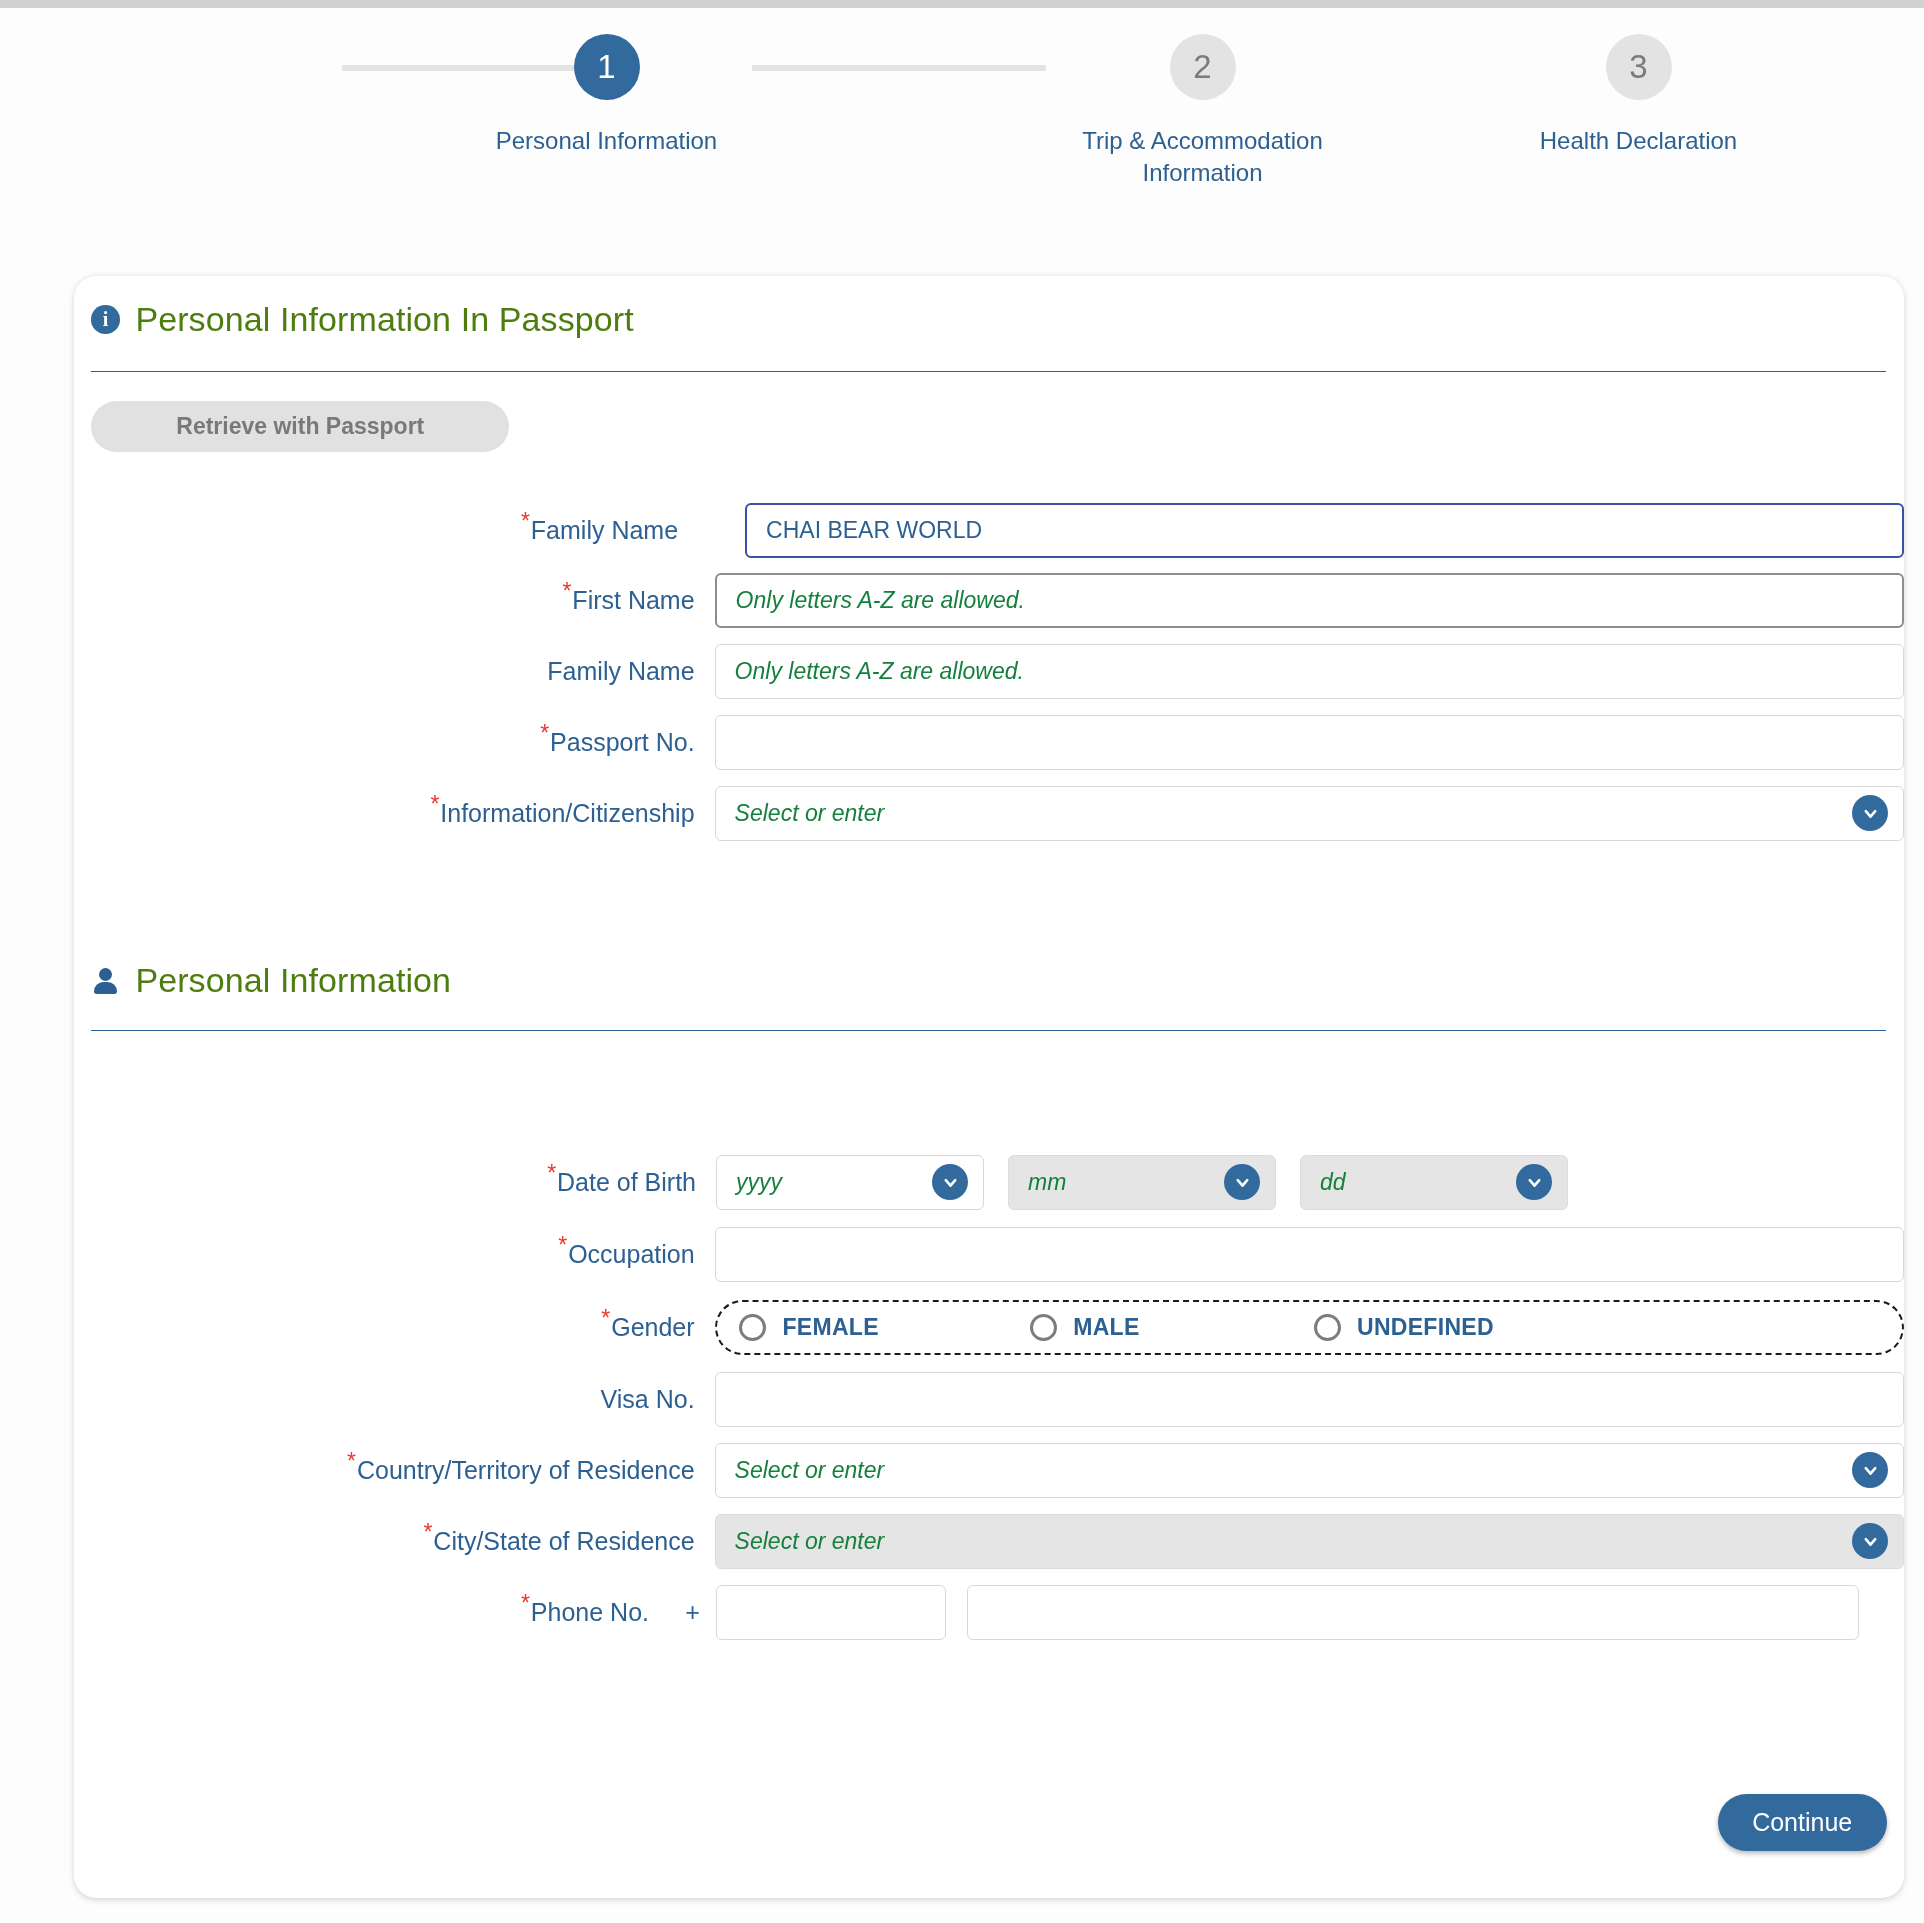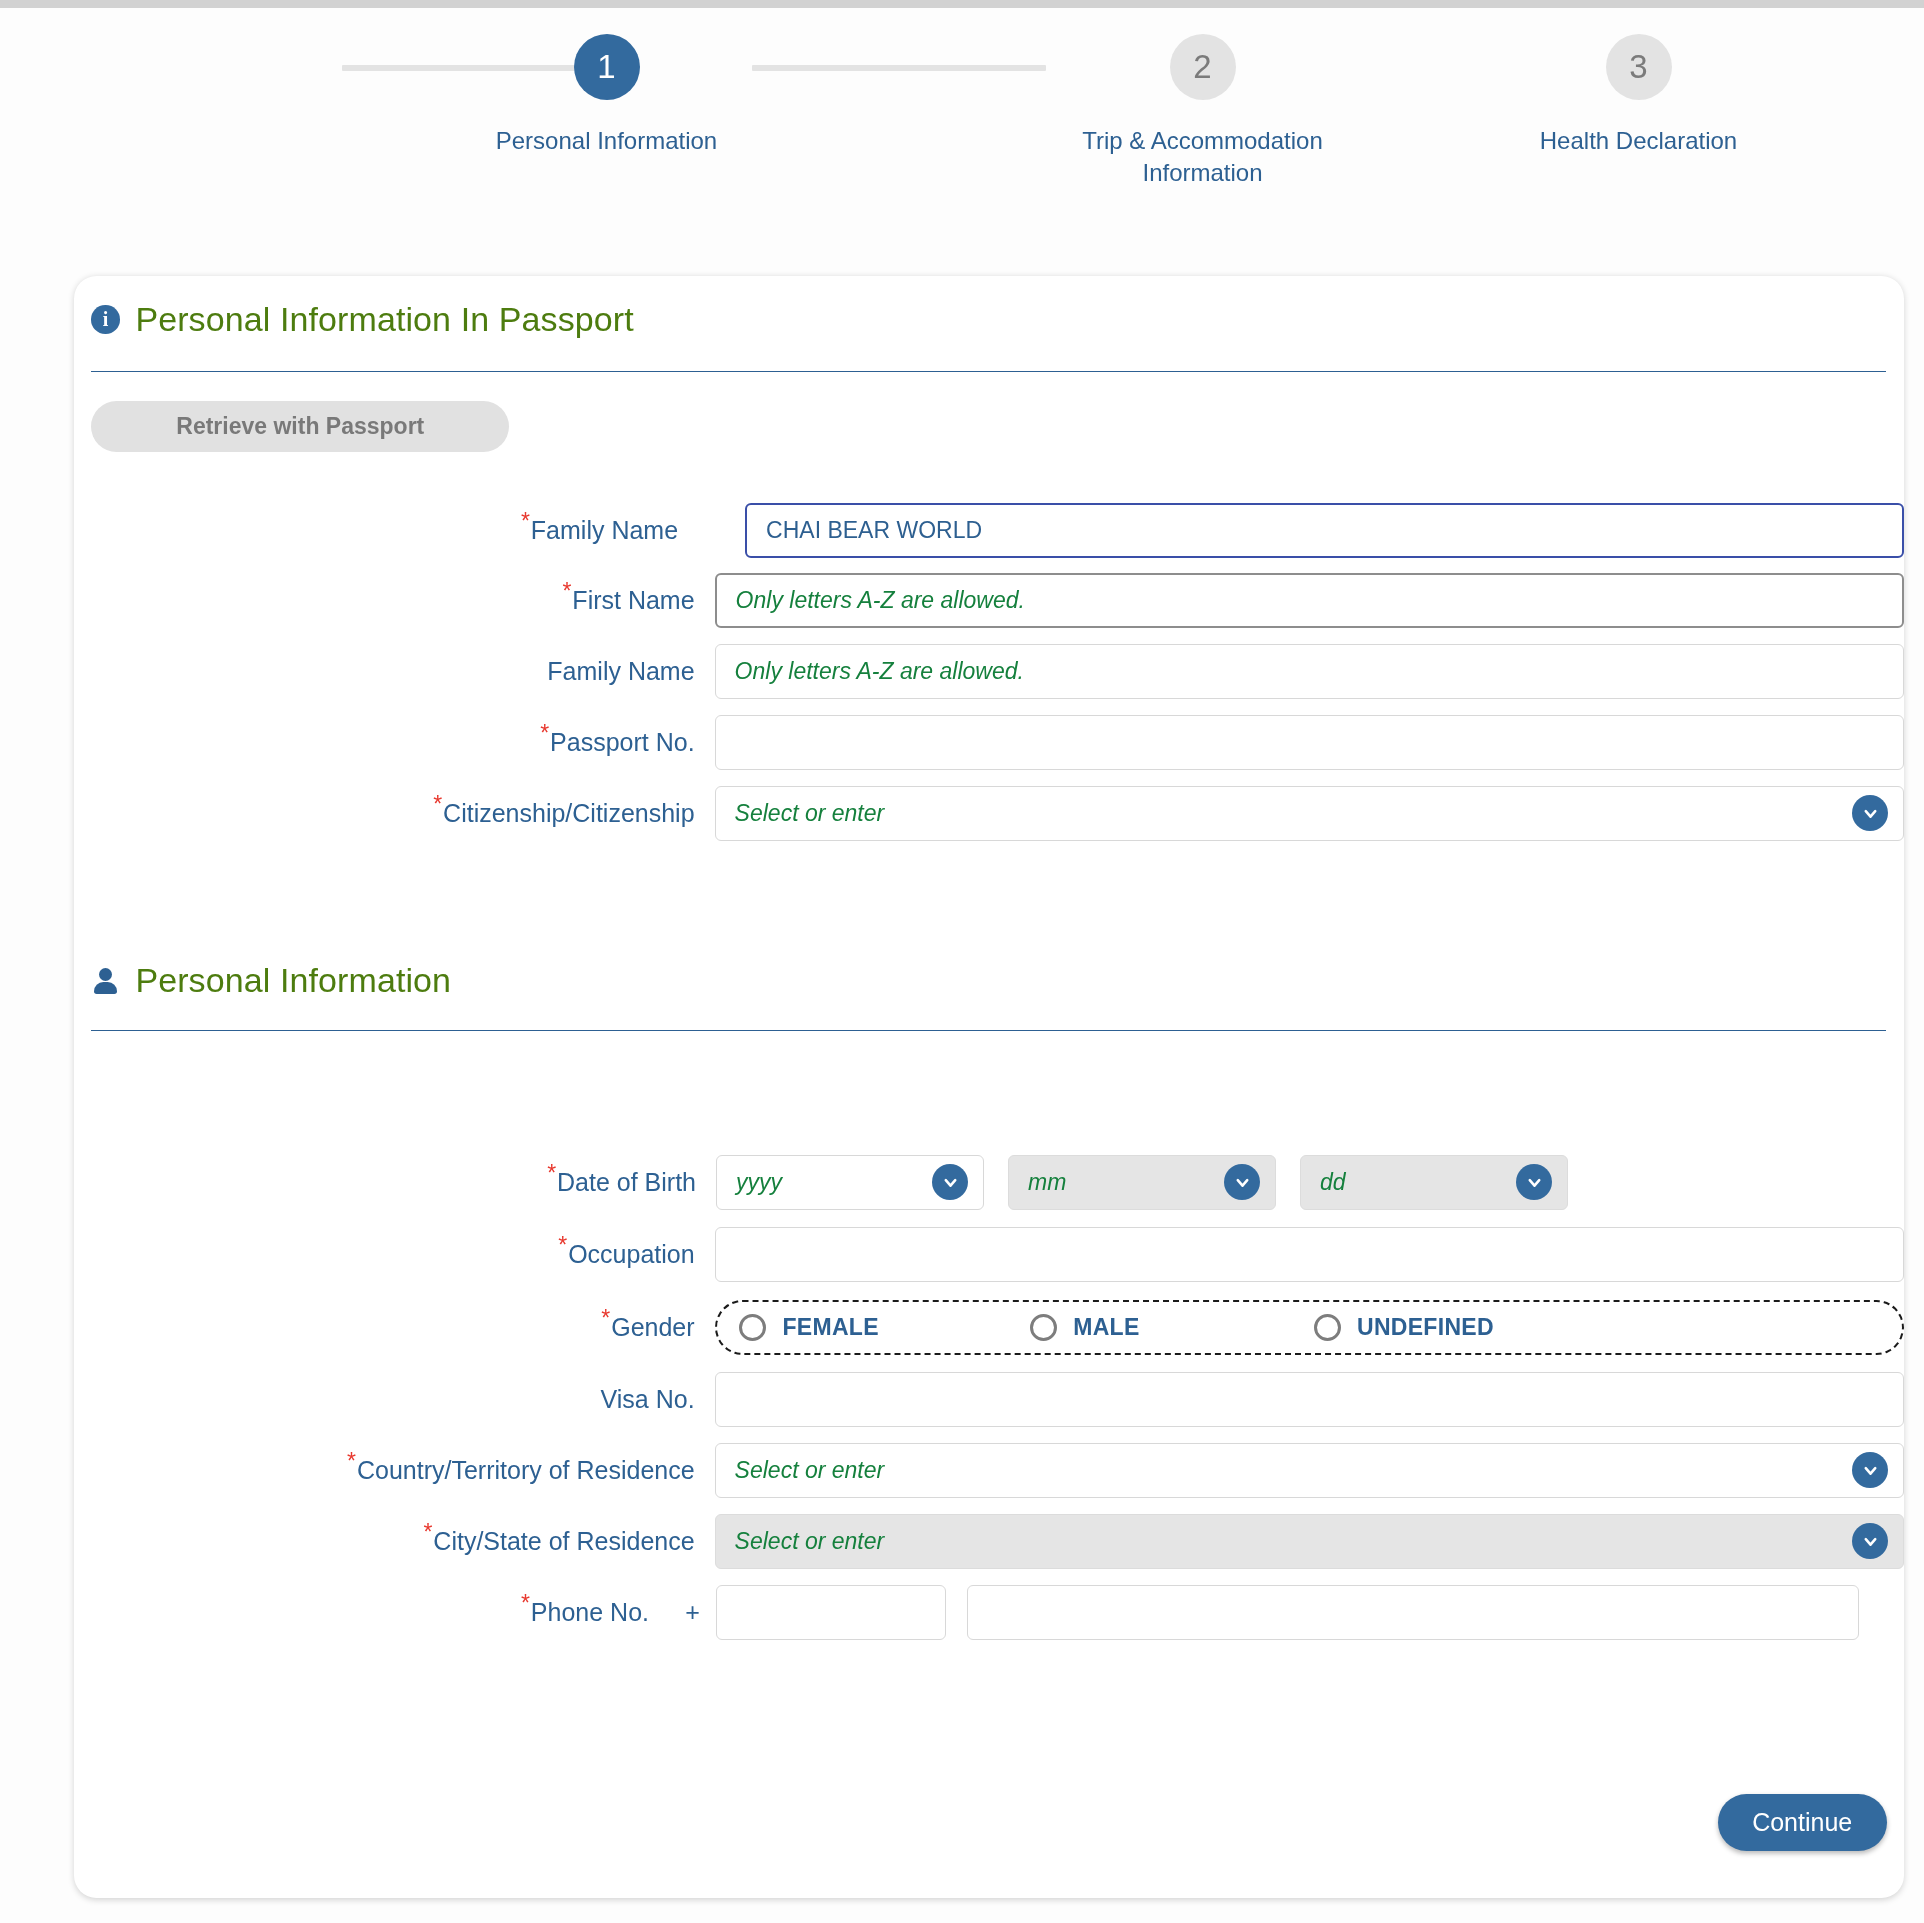--- a/index.html
+++ b/index.html
@@ -362,21 +362,21 @@
     </div>
 
     <div class="row" style="top:439px">
       <div class="label"><span class="req">*</span><span>Passport No.</span></div>
       <div class="field wide">
         <span></span>
       </div>
     </div>
 
     <div class="row" style="top:510px">
-      <div class="label"><span class="req">*</span><span>Citizenship/Citizenship</span></div>
+      <div class="label"><span class="req">*</span><span>Information/Citizenship</span></div>
       <div class="field wide">
         <span class="ph">Select or enter</span>
         <span class="chev">
           <svg width="19" height="19" viewBox="0 0 24 24">
               <path d="M6 9l6 7 6-7" stroke="#ffffff" stroke-width="3.2" fill="none" stroke-linecap="round" stroke-linejoin="round"></path>
             </svg>
         </span>
       </div>
     </div>
 

